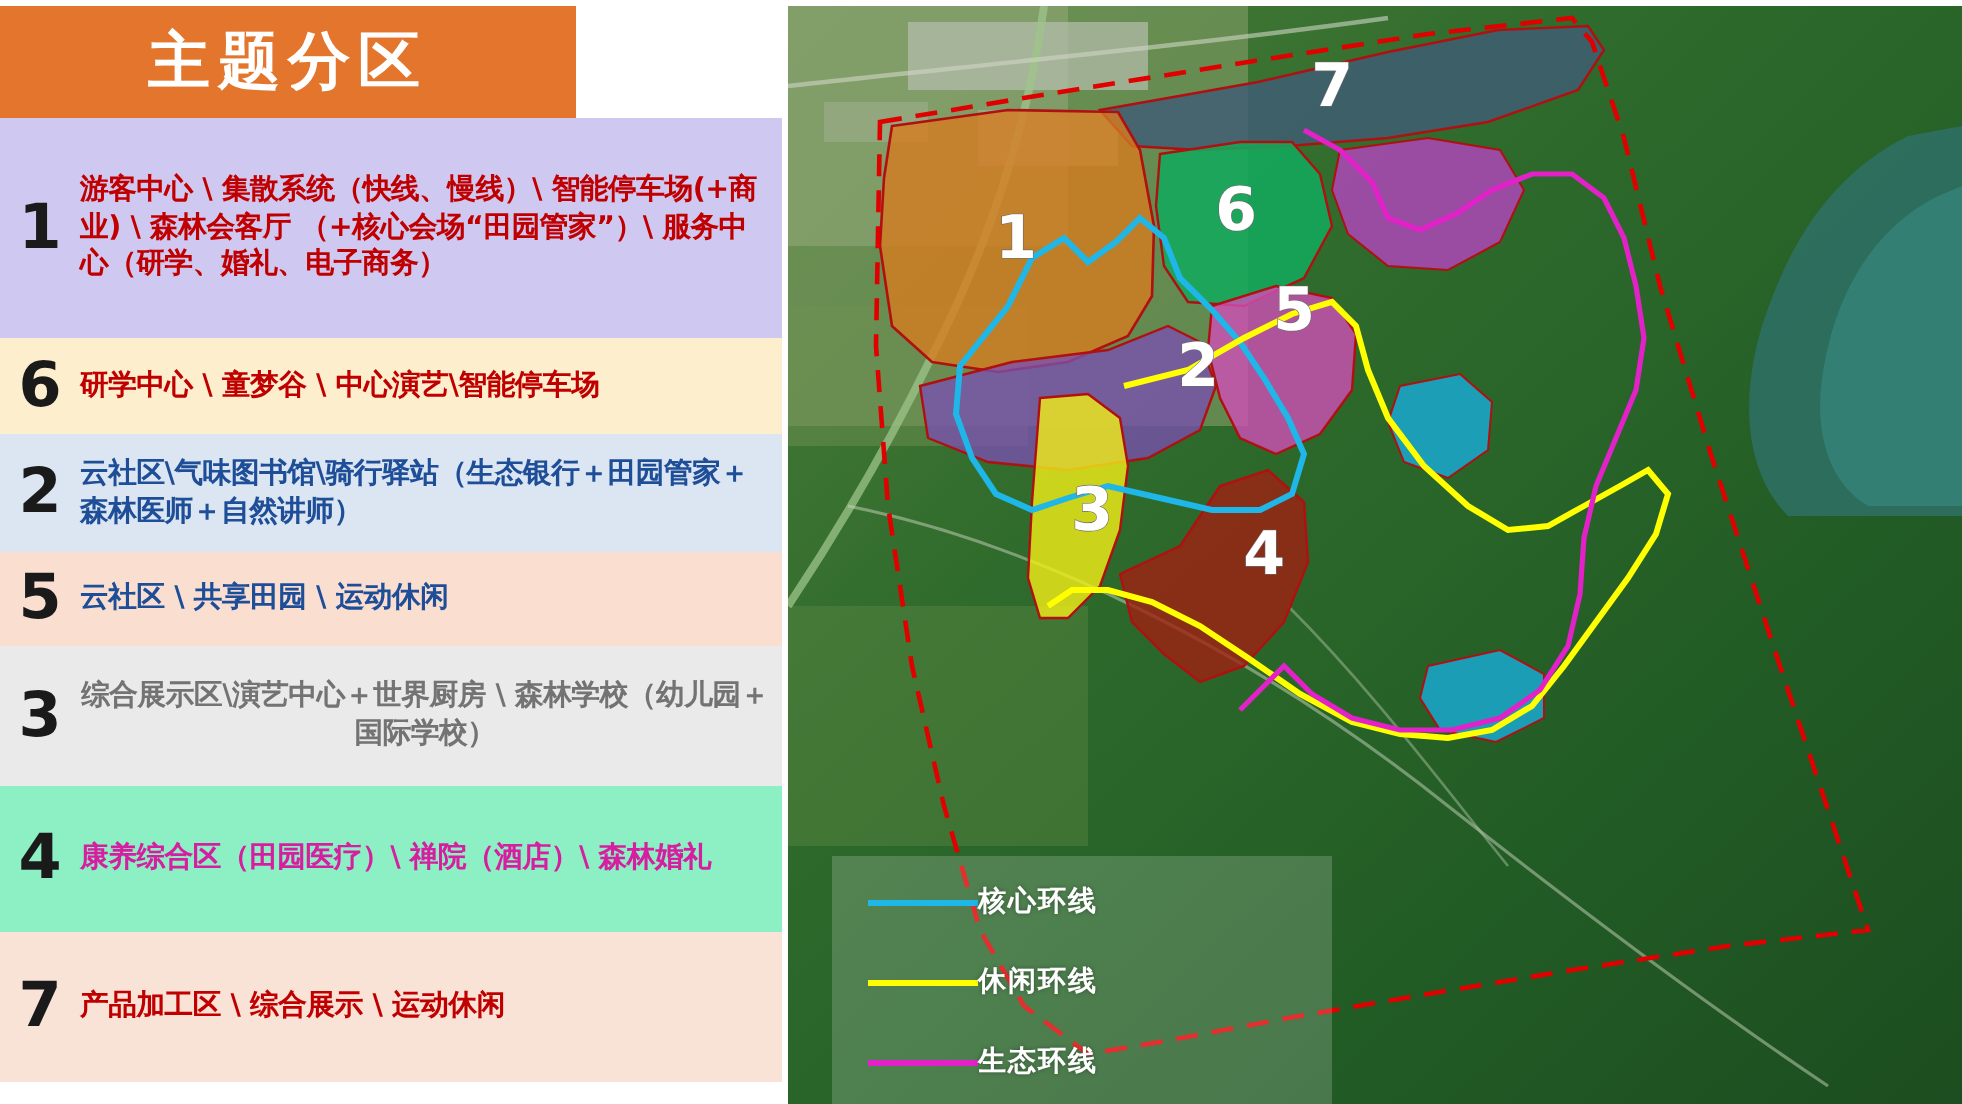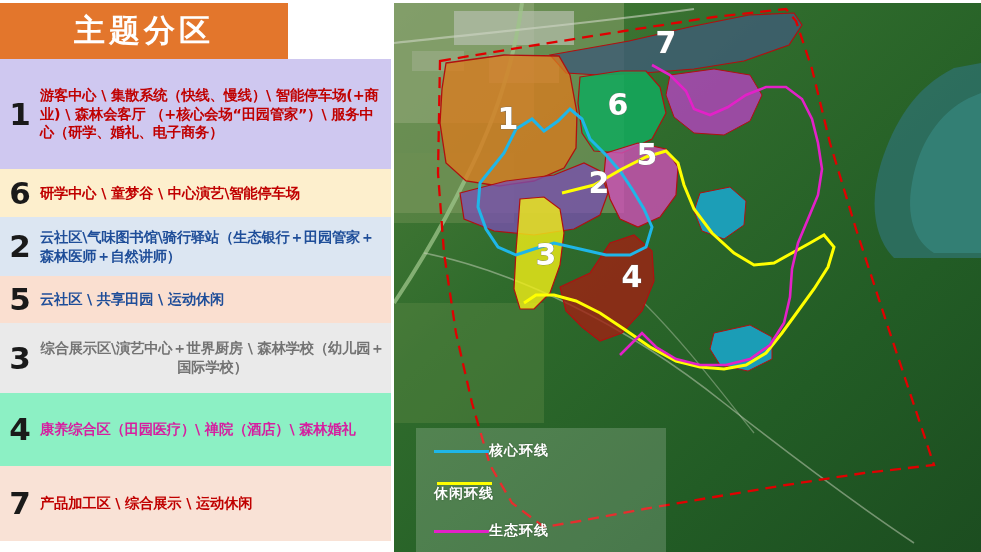--- a/index.html
+++ b/index.html
@@ -163,21 +163,21 @@
         <text class="zlabel" x="152" y="262" text-anchor="middle">3</text>
         <text class="zlabel" x="238" y="284" text-anchor="middle">4</text>
       </g>
     </svg>
 
     <div id="legend-box">
         <div class="leg-item" style="top: 14px; left: 18px;">
           <span class="leg-swatch" style="background: rgb(31, 182, 232);"></span>
           <span class="leg-label">核心环线</span>
         </div>
-        <div class="leg-item" style="top: 54px; left: 18px; flex-direction: column;">
+        <div class="leg-item" style="top: 54px; left: 18px;">
           <span class="leg-swatch" style="background: rgb(255, 255, 0);"></span>
           <span class="leg-label">休闲环线</span>
         </div>
         <div class="leg-item" style="top: 94px; left: 18px;">
           <span class="leg-swatch" style="background: rgb(227, 33, 200);"></span>
           <span class="leg-label">生态环线</span>
         </div>
       </div>
   </div>
 

